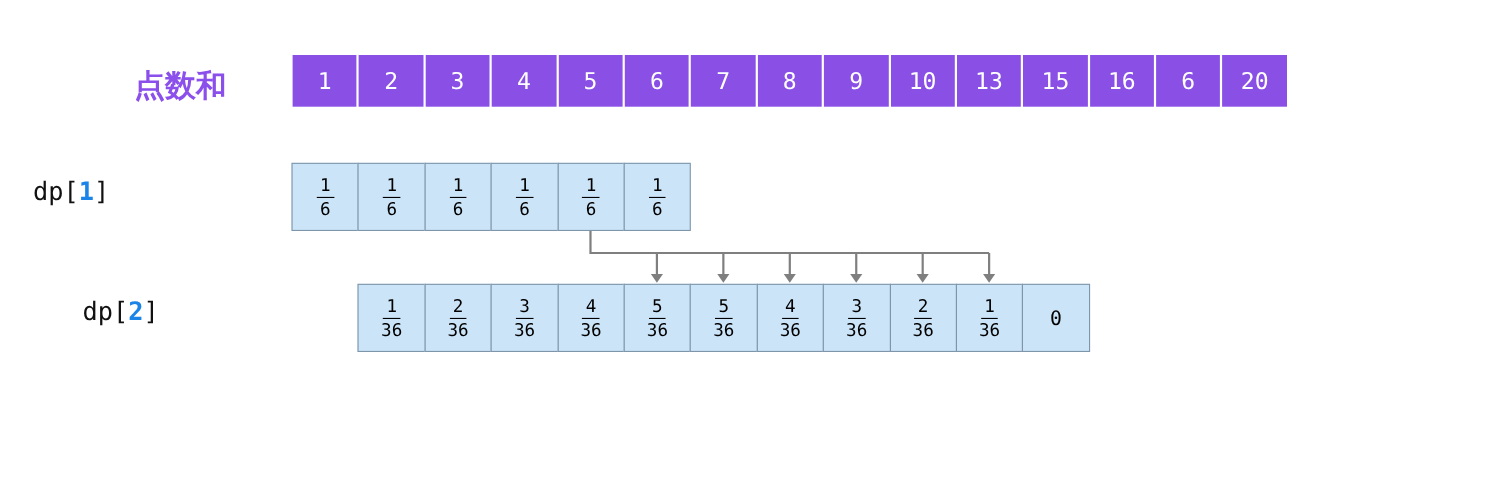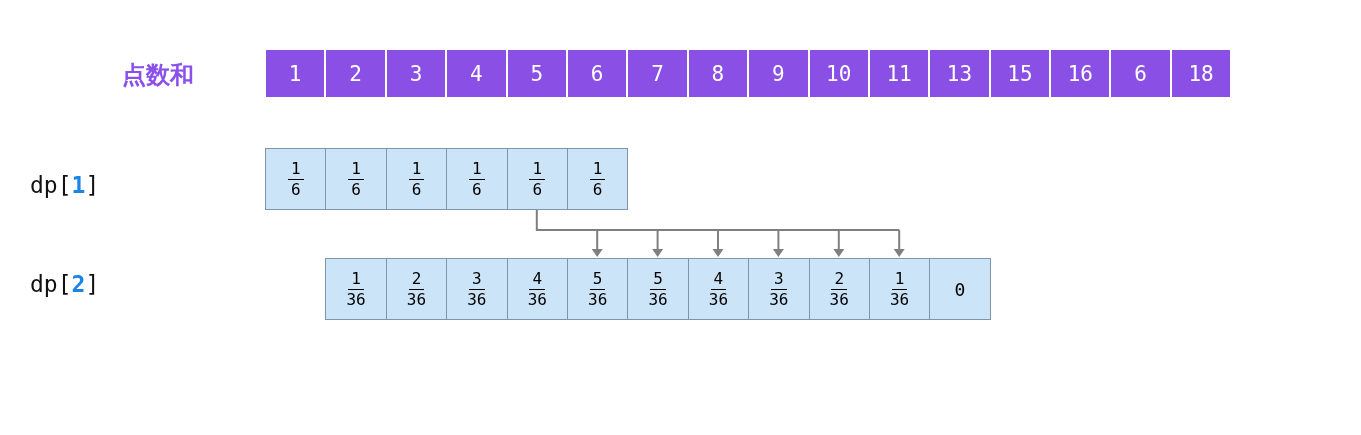--- a/index.html
+++ b/index.html
@@ -20,21 +20,21 @@
     height: 435px;
     background: #ffffff;
     font-family: "DejaVu Sans Mono", "Liberation Mono", monospace;
     overflow: hidden;
   }
   .sum-label {
     position: absolute;
     left: 122px;
     top: 59px;
     font-family: Liberation Serif, serif;
-    font-size: 24px;
+    font-size: 28px;
     font-weight: bold;
     color: var(--label-purple);
     white-space: nowrap;
   }
   .header-row {
     position: absolute;
     left: 266px;
     top: 50px;
     display: flex;
     gap: 2px;
@@ -50,22 +50,22 @@
     font-size: 21px;
   }
   .dplabel {
     position: absolute;
     left: 30px;
     font-size: 23px;
     color: var(--text-black);
     white-space: pre;
   }
   .dplabel .idx { color: var(--index-blue); font-weight: bold; }
-  .row-label-dp1 { top: 172px; }
-  .row-label-dp2 { top: 271px; }
+  .row-label-dp1 { top: 162px; }
+  .row-label-dp2 { top: 271px; margin-left: 45px; }
   .dprow {
     position: absolute;
     display: flex;
   }
   .row-dp1 { top: 148px; }
   .row-dp2 { top: 258px; }
   .dcell {
     width: 61.4px;
     height: 62px;
     margin-right: -1px;
@@ -107,26 +107,25 @@
       <div class="hcell">1</div>
       <div class="hcell">2</div>
       <div class="hcell">3</div>
       <div class="hcell">4</div>
       <div class="hcell">5</div>
       <div class="hcell">6</div>
       <div class="hcell">7</div>
       <div class="hcell">8</div>
       <div class="hcell">9</div>
       <div class="hcell">10</div>
-      <div class="hcell">11</div>
       <div class="hcell">13</div>
       <div class="hcell">15</div>
       <div class="hcell">16</div>
       <div class="hcell">6</div>
-      <div class="hcell">18</div>
+      <div class="hcell">20</div>
     </div>
 
   <div class="dplabel row-label-dp1"><span>dp[</span><span class="idx">1</span><span>]</span></div>
 
   <div class="dplabel row-label-dp2"><span>dp[</span><span class="idx">2</span><span>]</span></div>
 
   <div class="dprow row-dp1" style="left: 265px;">
       <div class="dcell">
         <span class="frac">
           <span class="num">1</span>

